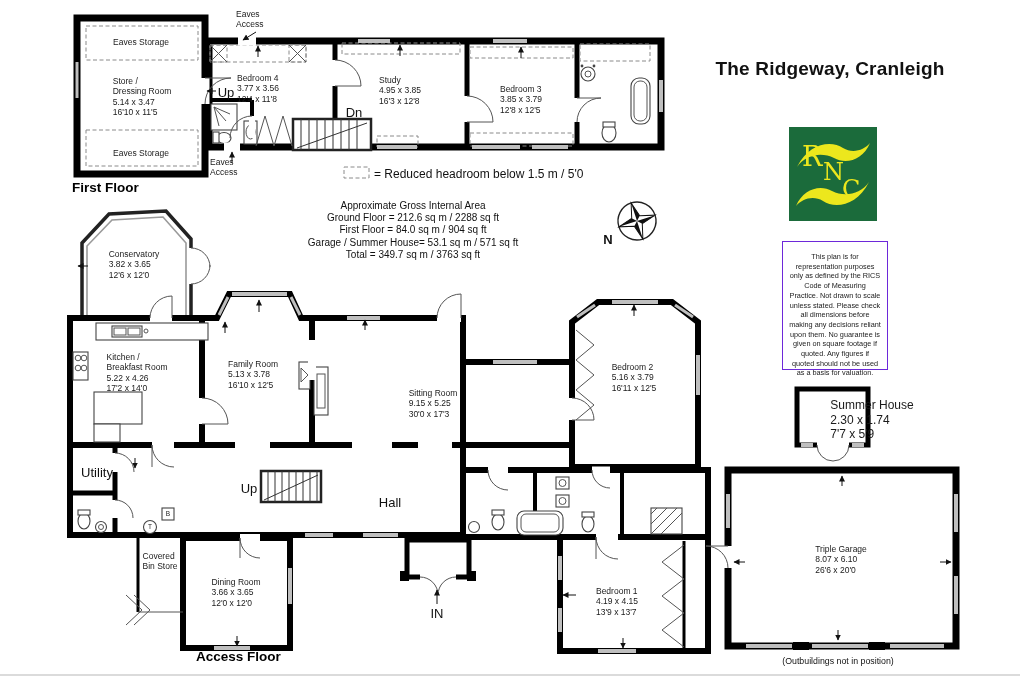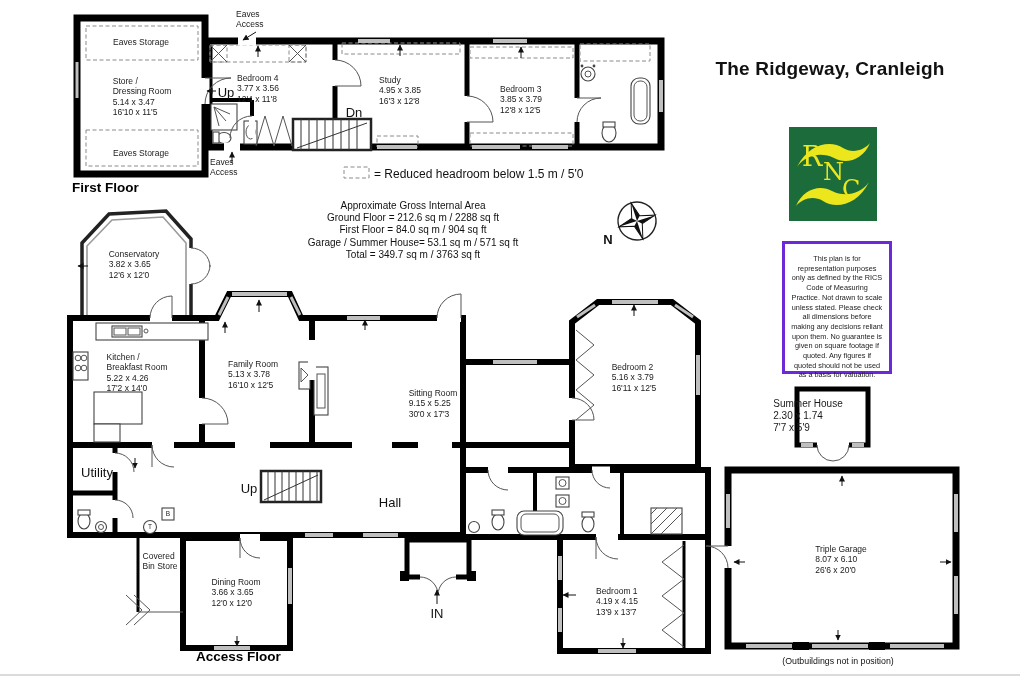--- a/index.html
+++ b/index.html
@@ -9,21 +9,21 @@
   .lbl{position:absolute;transform:translateX(-50%);text-align:left;
        font-size:8.5px;line-height:1.22;color:#1a1a1a;white-space:nowrap;}
   .lbl span{display:block;}
   .lbl.wrap{white-space:normal;}
   .floor-lbl{position:absolute;font-weight:bold;font-size:13.5px;color:#000;white-space:nowrap;}
   .page-title{position:absolute;left:830px;top:58px;transform:translateX(-50%);
        font-weight:bold;font-size:19px;letter-spacing:0.2px;white-space:nowrap;}
   .area-block{position:absolute;left:413px;top:200px;transform:translateX(-50%);
        text-align:center;font-size:10px;line-height:12.2px;white-space:nowrap;}
   .disclaimer{position:absolute;left:782px;top:241px;width:92px;height:113px;
-       border:3px solid #6d28d9;padding:10px 6px 4px 6px;font-size:7.3px;line-height:1.33;
+       border:1px solid #6d28d9;padding:10px 6px 4px 6px;font-size:7.3px;line-height:1.33;
        text-align:center;color:#222;}
   .legend-text{position:absolute;left:374px;top:167px;font-size:12px;white-space:nowrap;}
   .note{position:absolute;left:838px;top:656px;transform:translateX(-50%);font-size:8.8px;white-space:nowrap;}
   .tiny{font-size:6.5px;line-height:1;}
   .north-lbl{position:absolute;left:608px;top:232px;transform:translateX(-50%);
        font-weight:bold;font-size:13px;}
   .logo{position:absolute;left:789px;top:127px;width:88px;height:94px;}
   .logo .letter{position:absolute;color:#ece71d;font-family:"DejaVu Serif",serif;line-height:1;}
   .logo .l-r{left:13px;top:16px;font-size:27px;}
   .logo .l-n{left:34px;top:33px;font-size:24px;}
@@ -444,21 +444,21 @@
 <div class="lbl" style="left:617px;top:586px">
   <span>Bedroom 1</span>
   <span>4.19 x 4.15</span>
   <span>13'9 x 13'7</span>
 </div>
 <div class="lbl" style="left:236px;top:577px">
   <span>Dining Room</span>
   <span>3.66 x 3.65</span>
   <span>12'0 x 12'0</span>
 </div>
-<div class="lbl" style="left:808px;top:398px;font-size:10px">
+<div class="lbl" style="left:872px;top:398px;font-size:12px">
   <span>Summer House</span>
   <span>2.30 x 1.74</span>
   <span>7'7 x 5'9</span>
 </div>
 <div class="lbl" style="left:841px;top:544px">
   <span>Triple Garage</span>
   <span>8.07 x 6.10</span>
   <span>26'6 x 20'0</span>
 </div>
 

